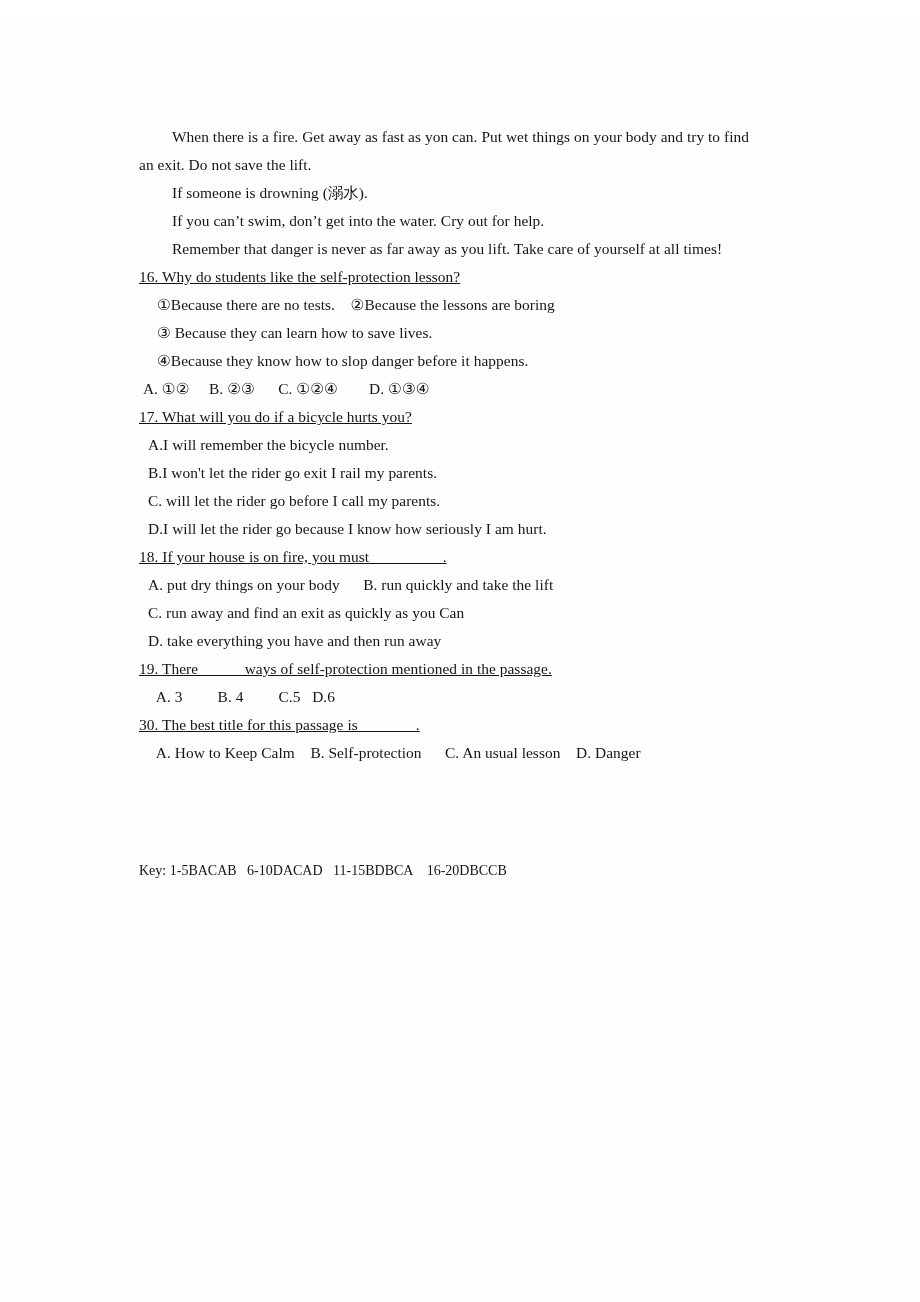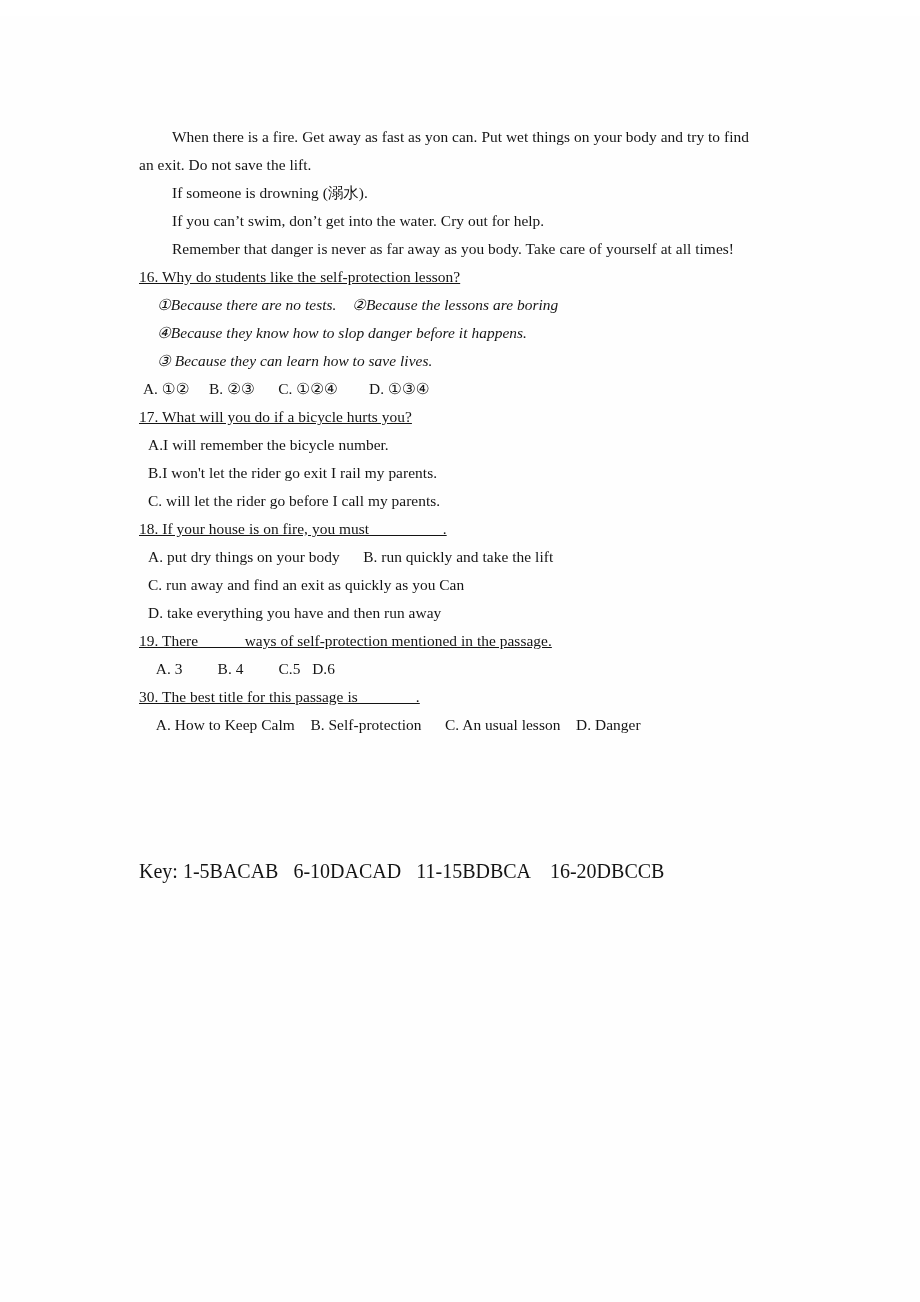--- a/index.html
+++ b/index.html
@@ -50,59 +50,59 @@
     padding-left: 33px;
   }
   
   .qstem {
     padding-left: 0;
     text-decoration: underline;
   }
   
   .choice-circ {
     padding-left: 18px;
-    font-style: italic;
   }
   
   .choice-alpha {
     padding-left: 9px;
   }
   .answer-key {
     position: absolute;
     left: 139px;
     top: 841px;
-    font-size: 20px;
+    font-size: 14px;
     line-height: 28px;
     color: #141414;
     white-space: pre;
   }
 </style>
 </head>
 <body>
 
 <div class="page">
 
   <div class="content">
 
     <div class="line para-indent">When there is a fire. Get away as fast as yon can. Put wet things on your body and try to find</div>
     <div class="line flush">an exit. Do not save the lift.</div>
     <div class="line sent">If someone is drowning (溺水).</div>
     <div class="line sent">If you can’t swim, don’t get into the water. Cry out for help.</div>
-    <div class="line sent">Remember that danger is never as far away as you body. Take care of yourself at all times!</div>
+    <div class="line sent">Remember that danger is never as far away as you lift. Take care of yourself at all times!</div>
 
     <div class="line qstem">16. Why do students like the self-protection lesson?</div>
     <div class="line choice-circ">①Because there are no tests.    ②Because the lessons are boring</div>
+    <div class="line choice-circ">③ Because they can learn how to save lives.</div>
     <div class="line choice-circ">④Because they know how to slop danger before it happens.</div>
-    <div class="line choice-circ">③ Because they can learn how to save lives.</div>
     <div class="line"> A. ①②     B. ②③      C. ①②④        D. ①③④</div>
 
     <div class="line qstem">17. What will you do if a bicycle hurts you?</div>
     <div class="line choice-alpha">A.I will remember the bicycle number.</div>
     <div class="line choice-alpha">B.I won't let the rider go exit I rail my parents.</div>
     <div class="line choice-alpha">C. will let the rider go before I call my parents.</div>
+    <div class="line choice-alpha">D.I will let the rider go because I know how seriously I am hurt.</div>
 
     <div class="line qstem">18. If your house is on fire, you must _________.</div>
     <div class="line choice-alpha">A. put dry things on your body      B. run quickly and take the lift</div>
     <div class="line choice-alpha">C. run away and find an exit as quickly as you Can</div>
     <div class="line choice-alpha">D. take everything you have and then run away</div>
 
     <div class="line qstem">19. There _____ ways of self-protection mentioned in the passage.</div>
     <div class="line choice-alpha">  A. 3         B. 4         C.5   D.6</div>
 
     <div class="line qstem">30. The best title for this passage is _______.</div>

